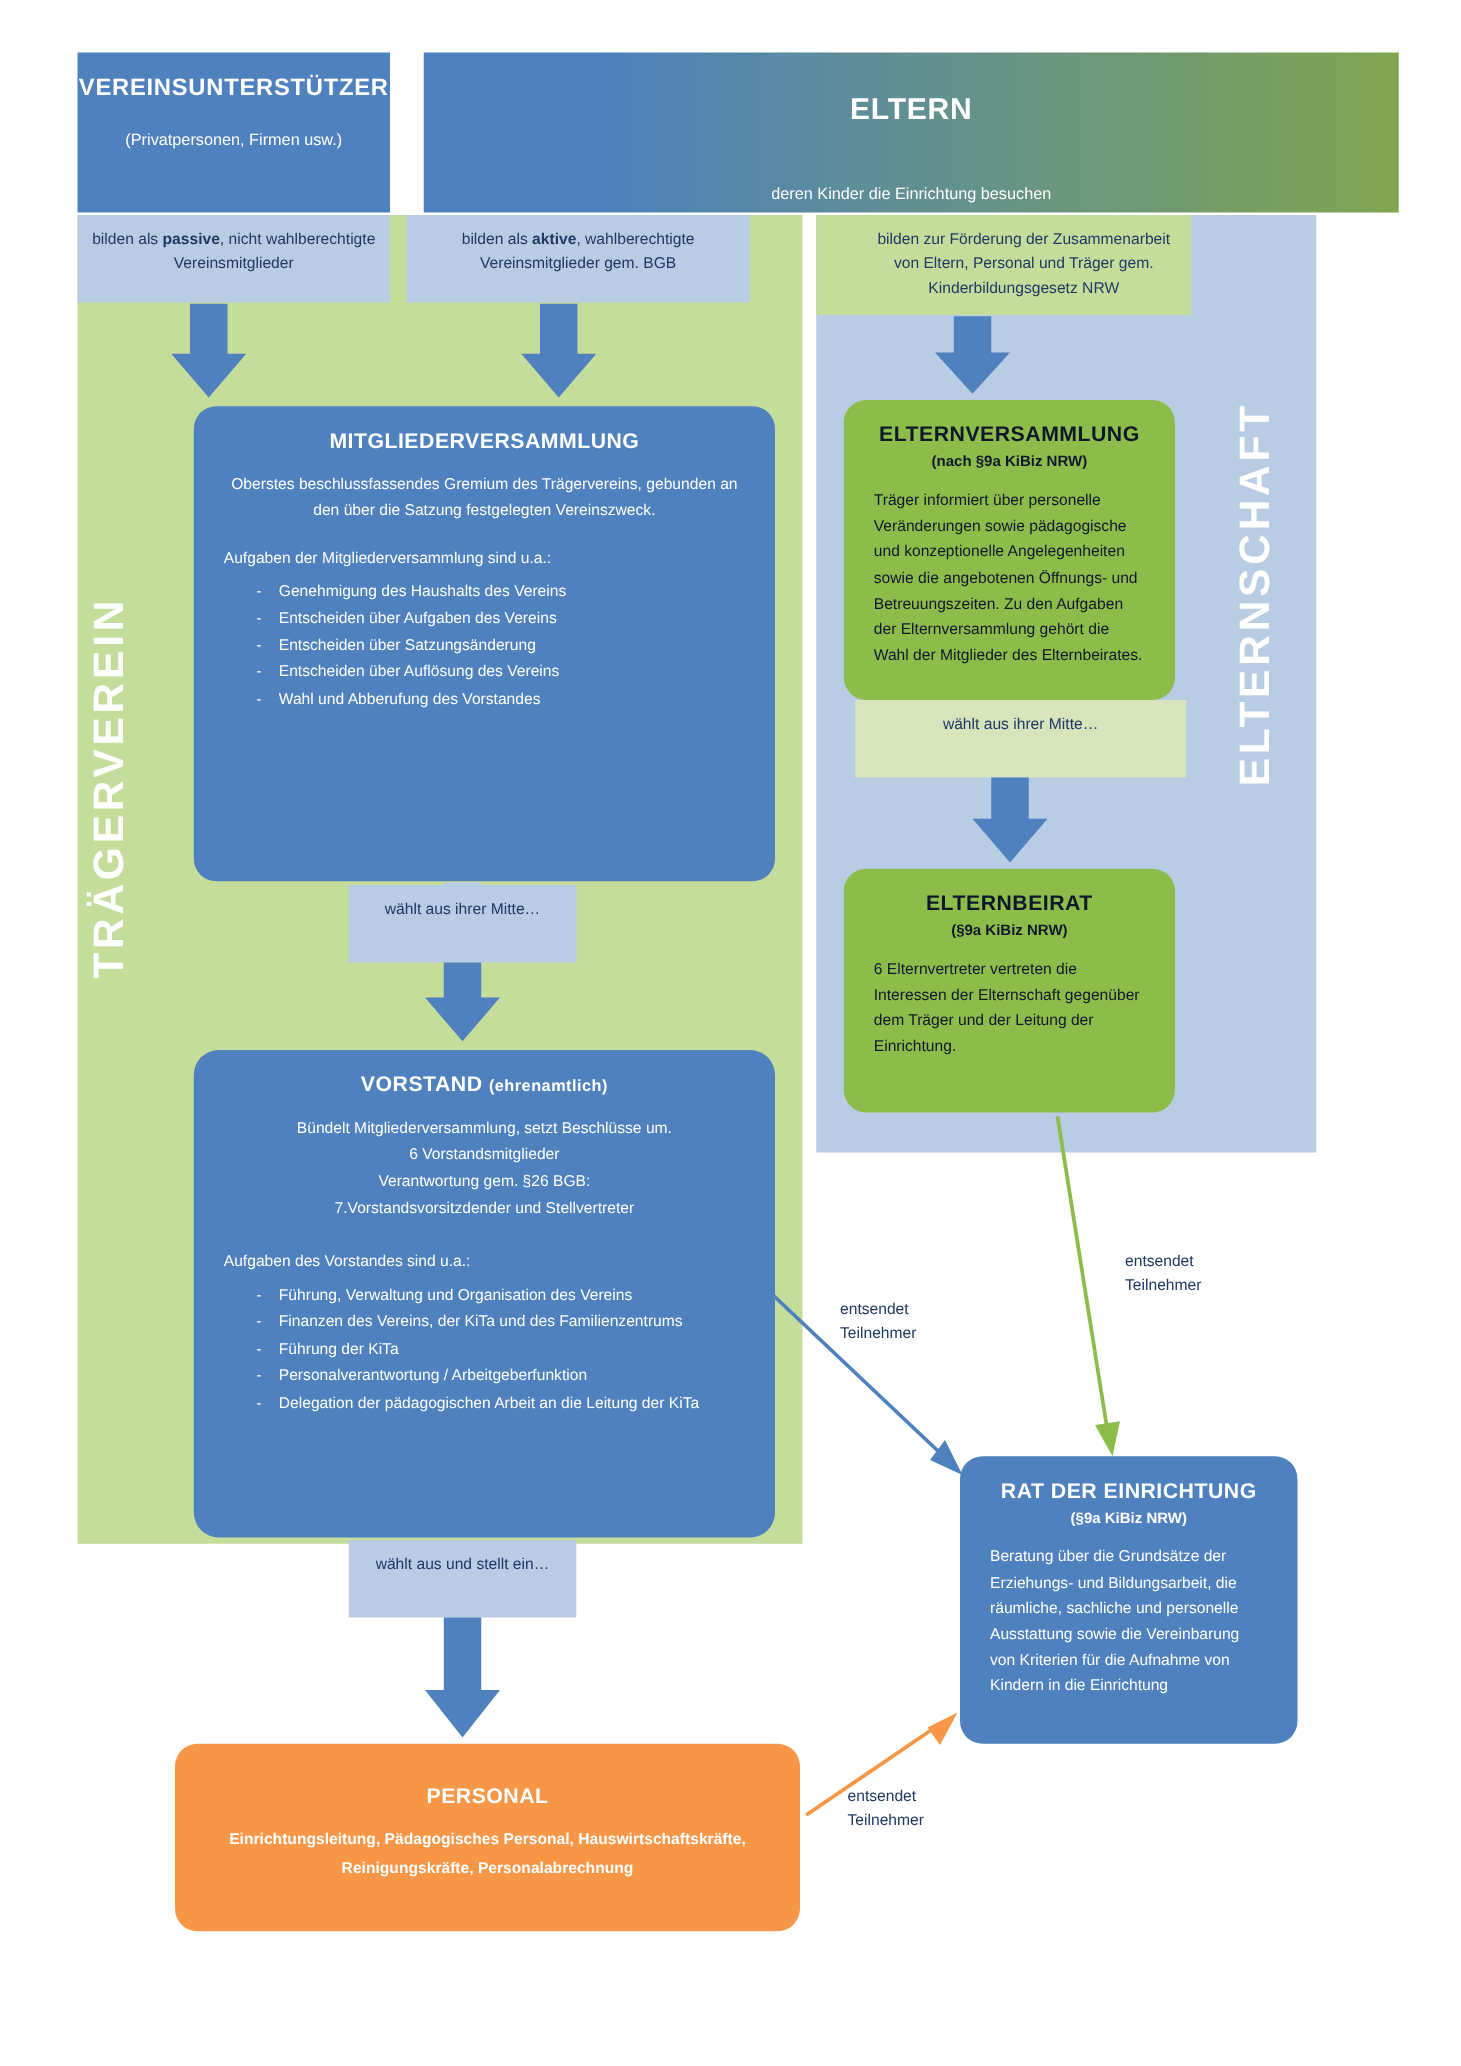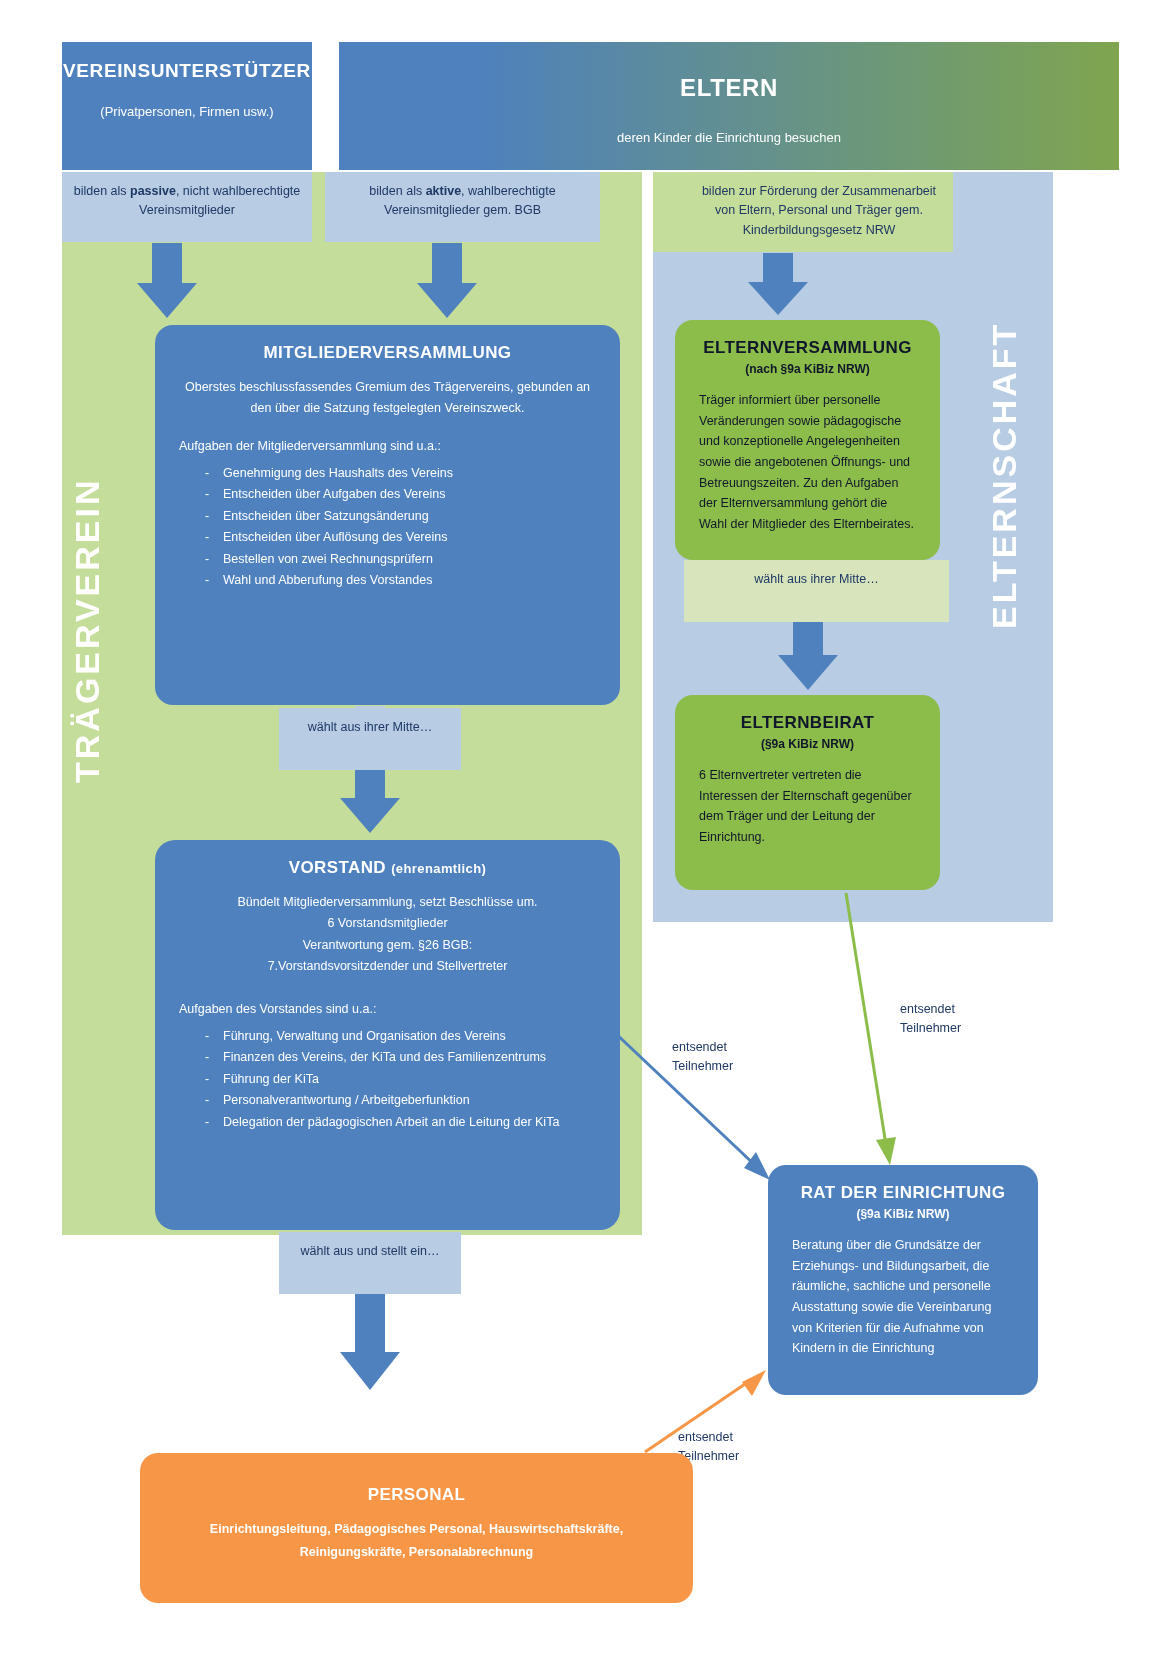--- a/index.html
+++ b/index.html
@@ -56,21 +56,21 @@
   .hdr .t2 { font-size: 13px; margin-top: 22px; font-weight: normal; }
   .hdr-vu {
     left: 62px; top: 42px; width: 250px; height: 128px;
     background: #4e81bd;
   }
   .hdr-eltern {
     left: 339px; top: 42px; width: 780px; height: 128px;
     background: linear-gradient(90deg, #4e81bd 0%, #4e81bd 18%, #7fa54f 100%);
   }
   .hdr-eltern .t1 { font-size: 24px; margin-top: 14px; }
-  .hdr-eltern .t2 { font-size: 13px; margin-top: 28px; }
+  .hdr-eltern .t2 { font-size: 13px; margin-top: 45px; }
 
   
   .capbox {
     text-align: center;
     font-size: 12.5px;
     line-height: 1.55;
     color: #1f3864;
     padding: 10px 8px 0 8px;
   }
   .capbox.blue { background: #b8cce4; }
@@ -110,21 +110,21 @@
   .n-mv   { left: 155px; top: 325px; width: 465px; height: 380px; }
   .n-mv p { text-align: center; }
   .n-mv .p2 { text-align: left; margin-top: 18px; }
   .n-vs   { left: 155px; top: 840px; width: 465px; height: 390px; border-radius: 20px; }
   .n-vs .title .small { font-size: 13px; }
   .n-vs .pc { text-align: center; margin-top: 14px; line-height: 1.7; }
   .n-vs .pl { text-align: left; margin-top: 22px; }
   .n-ev   { left: 675px; top: 320px; width: 265px; height: 240px; }
   .n-eb   { left: 675px; top: 695px; width: 265px; height: 195px; }
   .n-rat  { left: 768px; top: 1165px; width: 270px; height: 230px; }
-  .n-pers { left: 140px; top: 1453px; width: 553px; height: 150px; }
+  .n-pers { left: 140px; top: 1395px; width: 500px; height: 150px; }
   .n-pers .title { margin-top: 14px; }
   .n-pers p { text-align: center; font-weight: bold; font-size: 12.5px; }
 
   
   svg.overlay {
     position: absolute; left: 0; top: 0; width: 1169px; height: 1653px;
     pointer-events: none;
   }
   .arrowlabel {
     font-size: 12.5px; line-height: 1.5; color: #1f3864; text-align: left;
@@ -215,21 +215,20 @@
 
   <div class="abs card blue n-mv">
     <div class="title">MITGLIEDERVERSAMMLUNG</div>
     <p>Oberstes beschlussfassendes Gremium des Trägervereins, gebunden an den über die Satzung festgelegten Vereinszweck.</p>
     <p class="p2">Aufgaben der Mitgliederversammlung sind u.a.:</p>
     <ul>
       <li>Genehmigung des Haushalts des Vereins</li>
       <li>Entscheiden über Aufgaben des Vereins</li>
       <li>Entscheiden über Satzungsänderung</li>
       <li>Entscheiden über Auflösung des Vereins</li>
-      <li>Bestellen von zwei Rechnungsprüfern</li>
       <li>Wahl und Abberufung des Vorstandes</li>
     </ul>
   </div>
 
   <div class="abs card blue n-vs">
     <div class="title">
       <span>VORSTAND</span>
       <span class="small">(ehrenamtlich)</span>
     </div>
     <p class="pc">Bündelt Mitgliederversammlung, setzt Beschlüsse um.</p>

